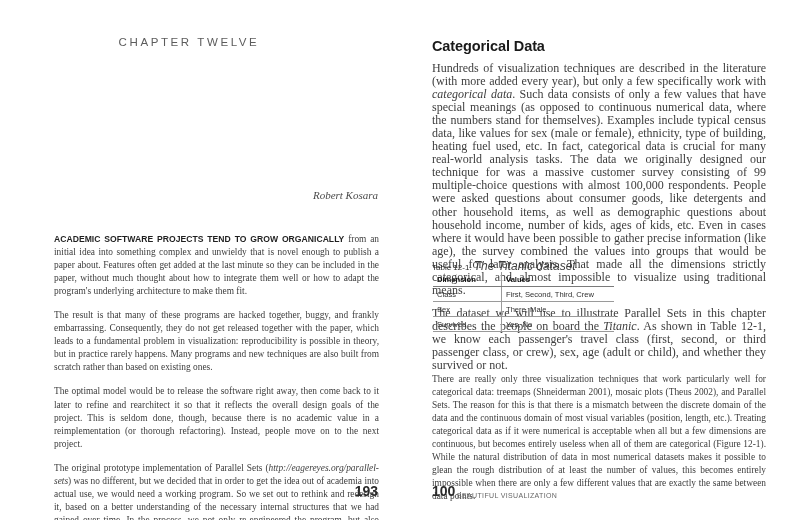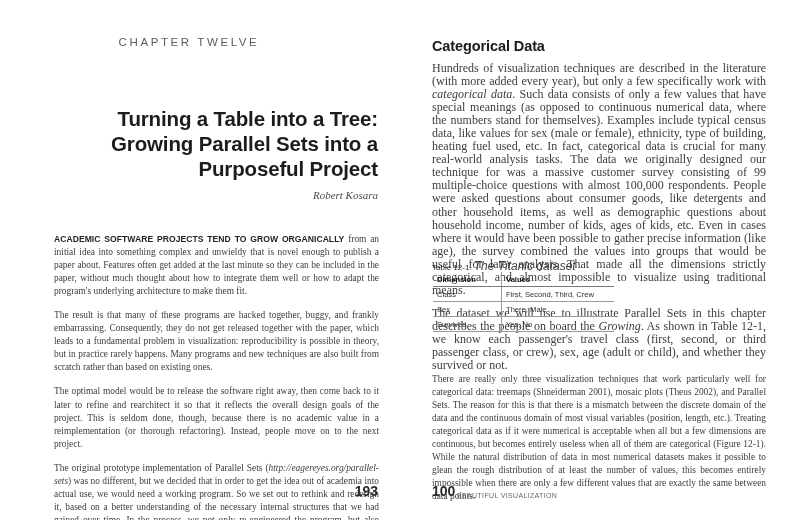--- a/index.html
+++ b/index.html
@@ -190,25 +190,20 @@
 </style>
 </head>
 <body>
 
 <div class="spread">
 
   <div class="page page-left">
 
     <div class="chapter-label">CHAPTER TWELVE</div>
 
-    <div class="chapter-title">
-      <span>Turning a Table into a Tree:</span><br>
-      <span>Growing Parallel Sets into a</span><br>
-      <span>Purposeful Project</span>
-    </div>
 
     <div class="chapter-author">Robert Kosara</div>
 
     <div class="body-col body-col-left">
       <p><span class="lead">ACADEMIC SOFTWARE PROJECTS TEND TO GROW ORGANICALLY</span><span> from an initial idea into something complex and unwieldy that is novel enough to publish a paper about. Features often get added at the last minute so they can be included in the paper, without much thought about how to integrate them well or how to adapt the program's underlying architecture to make them fit.</span></p>
 
       <p>The result is that many of these programs are hacked together, buggy, and frankly embarrassing. Consequently, they do not get released together with the paper, which leads to a fundamental problem in visualization: reproducibility is possible in theory, but in practice rarely happens. Many programs and new techniques are also built from scratch rather than based on existing ones.</p>
 
       <p>The optimal model would be to release the software right away, then come back to it later to refine and rearchitect it so that it reflects the overall design goals of the project. This is seldom done, though, because there is no academic value in a reimplementation (or thorough refactoring). Instead, people move on to the next project.</p>
 
@@ -218,21 +213,21 @@
     <div class="folio folio-left">193</div>
   </div>
 
   <div class="page page-right">
 
     <div class="section-head">Categorical Data</div>
 
     <div class="body-col-right">
       <p><span>Hundreds of visualization techniques are described in the literature (with more added every year), but only a few specifically work with </span><em>categorical data</em><span>. Such data consists of only a few values that have special meanings (as opposed to continuous numerical data, where the numbers stand for themselves). Examples include typical census data, like values for sex (male or female), ethnicity, type of building, heating fuel used, etc. In fact, categorical data is crucial for many real-world analysis tasks. The data we originally designed our technique for was a massive customer survey consisting of 99 multiple-choice questions with almost 100,000 respondents. People were asked questions about consumer goods, like detergents and other household items, as well as demographic questions about household income, number of kids, ages of kids, etc. Even in cases where it would have been possible to gather precise information (like age), the survey combined the values into groups that would be useful for later analysis. That made all the dimensions strictly categorical, and almost impossible to visualize using traditional means.</span></p>
 
-      <p><span>The dataset we will use to illustrate Parallel Sets in this chapter describes the people on board the </span><em>Growing</em><span>. As shown in Table 12-1, we know each passenger's travel class (first, second, or third passenger class, or crew), sex, age (adult or child), and whether they survived or not.</span></p>
+      <p><span>The dataset we will use to illustrate Parallel Sets in this chapter describes the people on board the </span><em>Titanic</em><span>. As shown in Table 12-1, we know each passenger's travel class (first, second, or third passenger class, or crew), sex, age (adult or child), and whether they survived or not.</span></p>
     </div>
 
     <div class="table-caption">
       <span class="cap-label">Table 12-1.</span>
       <span class="cap-title">The Titanic dataset</span>
     </div>
 
     <table class="titanic">
       <tbody>
           <tr>

